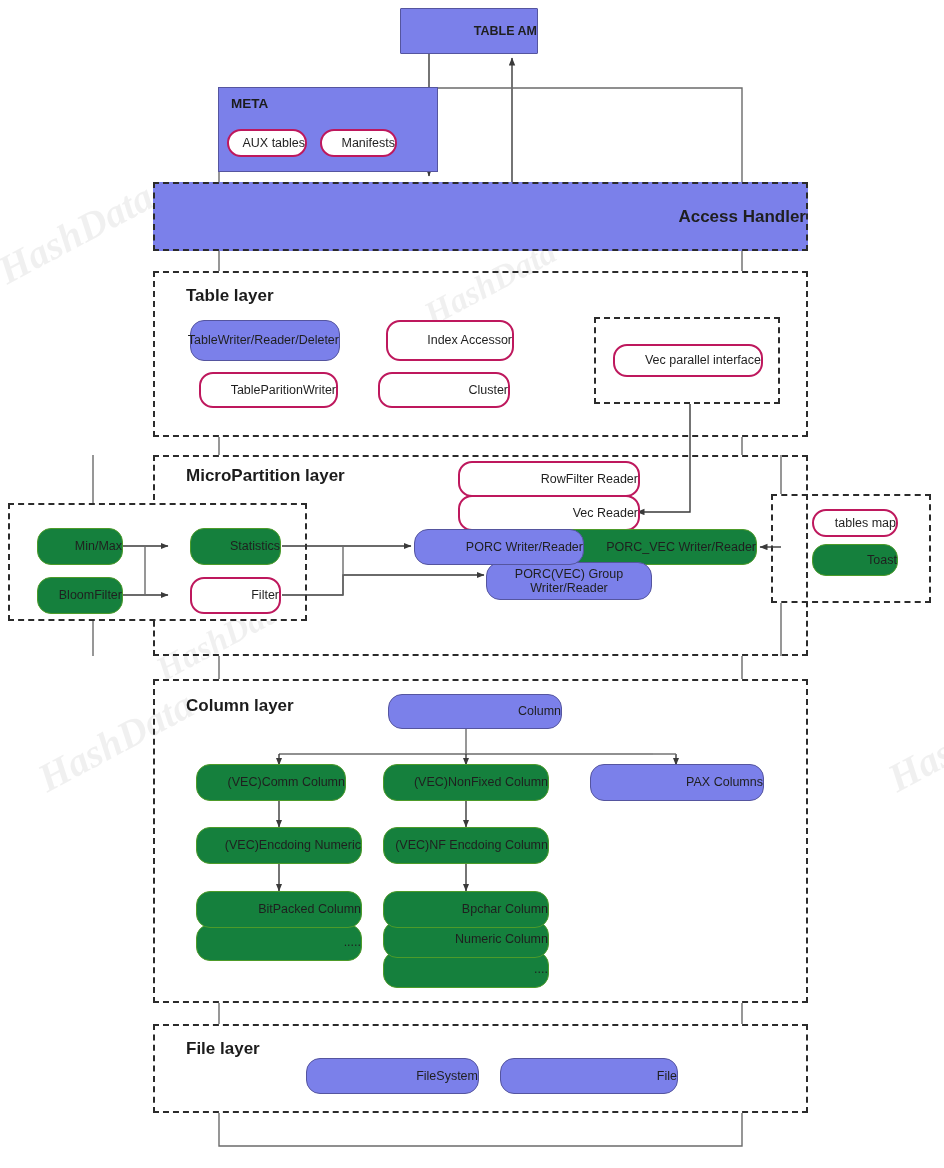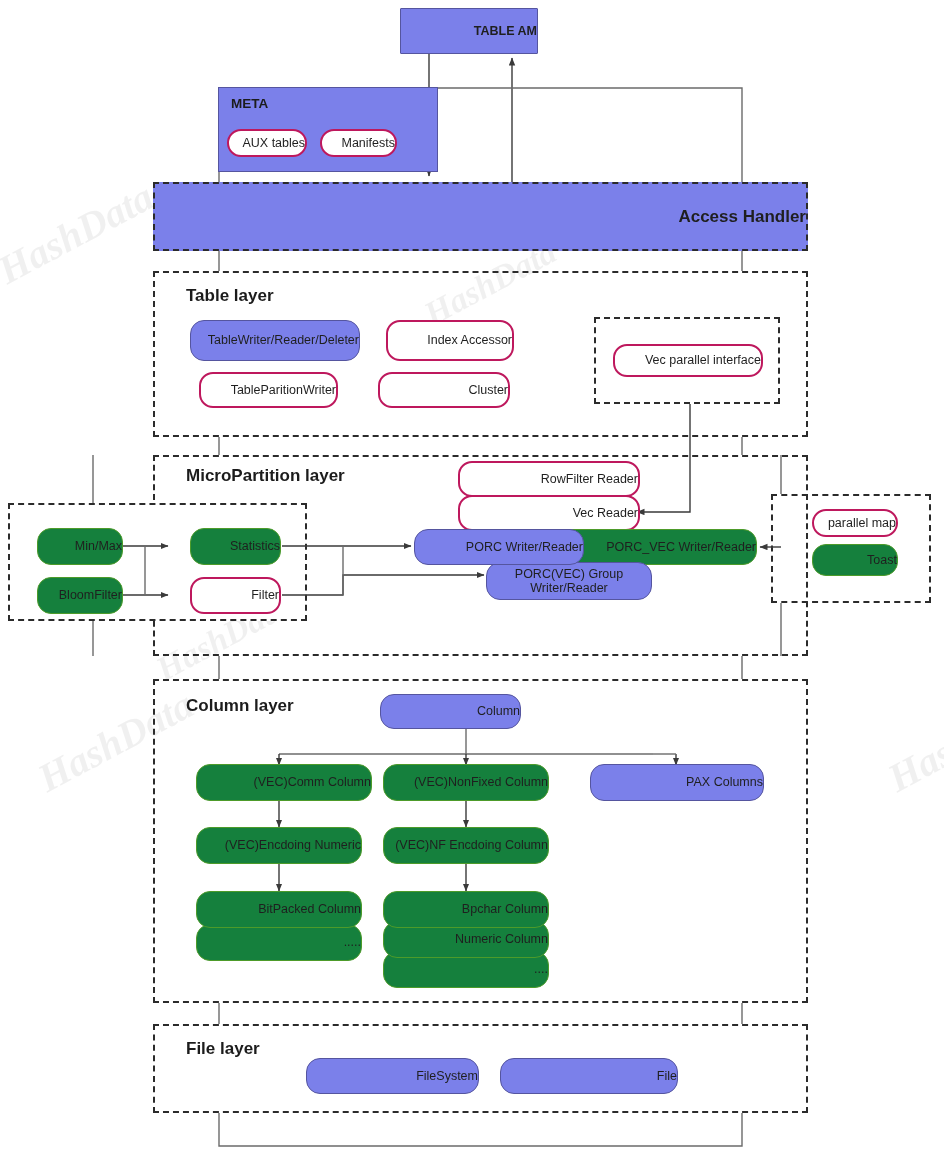--- a/index.html
+++ b/index.html
@@ -203,21 +203,21 @@
     <span>Manifests</span>
   </div>
 
   <div class="node blue bigtitle" style="left:153px; top:182px; width:655px; height:69px; border:2px dashed #2b2b2b; border-radius:0;">
     <span>Access Handler</span>
   </div>
 
   <div class="layer" style="left:153px; top:271px; width:655px; height:166px;"></div>
   <div class="layer-title" style="left:186px; top:286px;">Table layer</div>
 
-  <div class="node round blue" style="left:190px; top:320px; width:170px; height:41px;">
+  <div class="node round blue" style="left:190px; top:320px; width:150px; height:41px;">
     <span>TableWriter/Reader/Deleter</span>
   </div>
   <div class="node round white" style="left:386px; top:320px; width:128px; height:41px;">
     <span>Index Accessor</span>
   </div>
   <div class="node round white" style="left:199px; top:372px; width:139px; height:36px;">
     <span>TableParitionWriter</span>
   </div>
   <div class="node round white" style="left:378px; top:372px; width:132px; height:36px;">
     <span>Cluster</span>
@@ -256,34 +256,34 @@
   </div>
   <div class="node round blue" style="left:414px; top:529px; width:170px; height:36px; z-index:9;">
     <span>PORC Writer/Reader</span>
   </div>
   <div class="node round blue" style="left:486px; top:562px; width:166px; height:38px; z-index:8;">
     <span>PORC(VEC) Group Writer/Reader</span>
   </div>
 
   <div class="subgroup" style="left:771px; top:494px; width:160px; height:109px;"></div>
   <div class="node round white" style="left:812px; top:509px; width:86px; height:28px;">
-    <span>parallel map</span>
+    <span>tables map</span>
   </div>
   <div class="node round green" style="left:812px; top:544px; width:86px; height:32px;">
     <span>Toast</span>
   </div>
 
   <div class="layer" style="left:153px; top:679px; width:655px; height:324px;"></div>
   <div class="layer-title" style="left:186px; top:696px;">Column layer</div>
 
-  <div class="node round blue" style="left:380px; top:694px; width:141px; height:35px;padding-left:23px;">
+  <div class="node round blue" style="left:388px; top:694px; width:174px; height:35px;padding-left:23px;">
     <span>Column</span>
   </div>
 
-  <div class="node round green" style="left:196px; top:764px; width:176px; height:37px;">
+  <div class="node round green" style="left:196px; top:764px; width:150px; height:37px;">
     <span>(VEC)Comm Column</span>
   </div>
   <div class="node round green" style="left:196px; top:827px; width:166px; height:37px;">
     <span>(VEC)Encdoing Numeric</span>
   </div>
   <div class="node round green" style="left:196px; top:891px; width:166px; height:37px; z-index:7;">
     <span>BitPacked Column</span>
   </div>
   <div class="node round green" style="left:196px; top:924px; width:166px; height:37px; z-index:6;">
     <span>.....</span>

